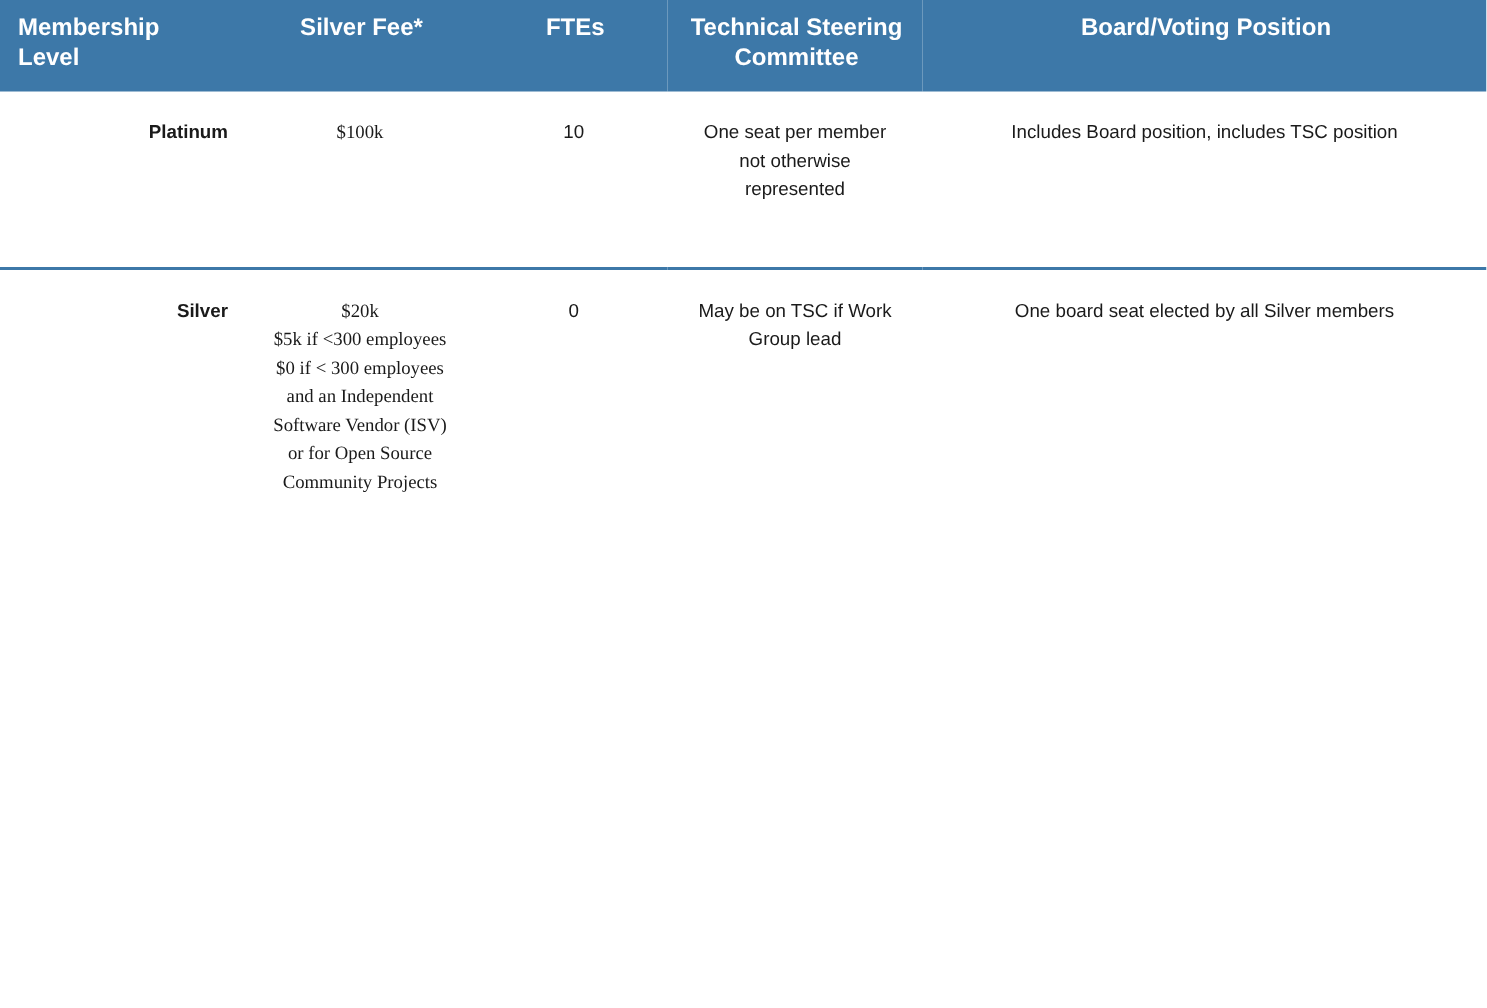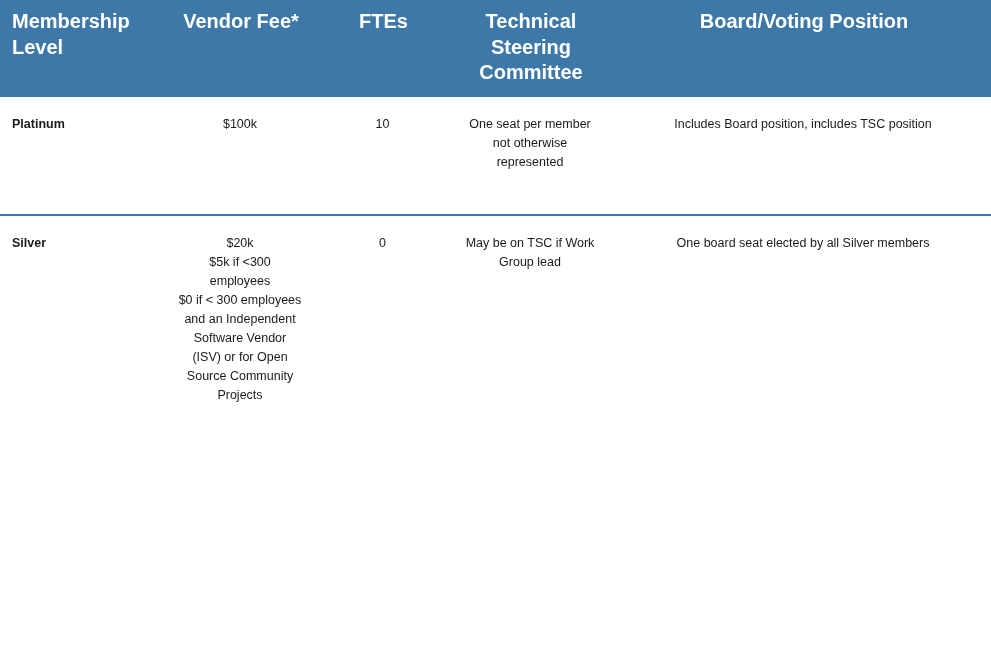--- a/index.html
+++ b/index.html
@@ -19,21 +19,21 @@
     box-sizing: border-box;
   }
   table.membership-table {
     width: 991px;
     border-collapse: collapse;
     table-layout: fixed;
   }
   thead th {
     background: #3d78a8;
     color: #ffffff;
-    font-size: 20px;
+    font-size: 16px;
     font-weight: bold;
     line-height: 1.28;
     padding: 9px 10px 11px 12px;
     vertical-align: top;
     box-sizing: border-box;
   }
   thead th.col-level {
     text-align: left;
     width: 160px;
     padding-left: 12px;
@@ -59,50 +59,50 @@
     color: #1a1a1a;
     vertical-align: top;
     border-top: 2.5px solid #3d78a8;
     box-sizing: border-box;
   }
   tbody tr:first-child td {
     border-top: none;
   }
   td.cell-level {
     font-weight: bold;
-    text-align: left;
+    text-align: right;
     padding: 18px 8px 18px 12px;
   }
   td.cell-fee,
   td.cell-ftes,
   td.cell-tsc,
   td.cell-board {
     text-align: center;
     padding: 18px 10px 18px 10px;
   }
-  td.cell-fee { padding-left: 18px; padding-right: 18px; }
+  td.cell-fee { padding-left: 18px; padding-right: 18px; font-family: Liberation Serif, serif; }
   td.cell-tsc { padding-left: 14px; padding-right: 14px; }
   td.cell-board { padding-left: 30px; padding-right: 30px; }
 
   tr.row-platinum td { height: 118px; }
   tr.row-gold td { height: 75px; }
   tr.row-silver td { height: 380px; }
   tr.row-associate td { height: 60px; padding-top: 16px; }
 
   .multiline { white-space: pre-line; }
 </style>
 </head>
 <body>
 
 <div class="table-wrap">
   <table class="membership-table">
     <thead>
       <tr>
         <th class="col-level">Membership Level</th>
-        <th class="col-fee">Vendor Fee*</th>
+        <th class="col-fee">Silver Fee*</th>
         <th class="col-ftes">FTEs</th>
         <th class="col-tsc">Technical Steering Committee</th>
         <th class="col-board">Board/Voting Position</th>
       </tr>
     </thead>
     <tbody>
       <tr class="row-platinum">
         <td class="cell-level">Platinum</td>
         <td class="cell-fee multiline">$100k</td>
         <td class="cell-ftes">10</td>

